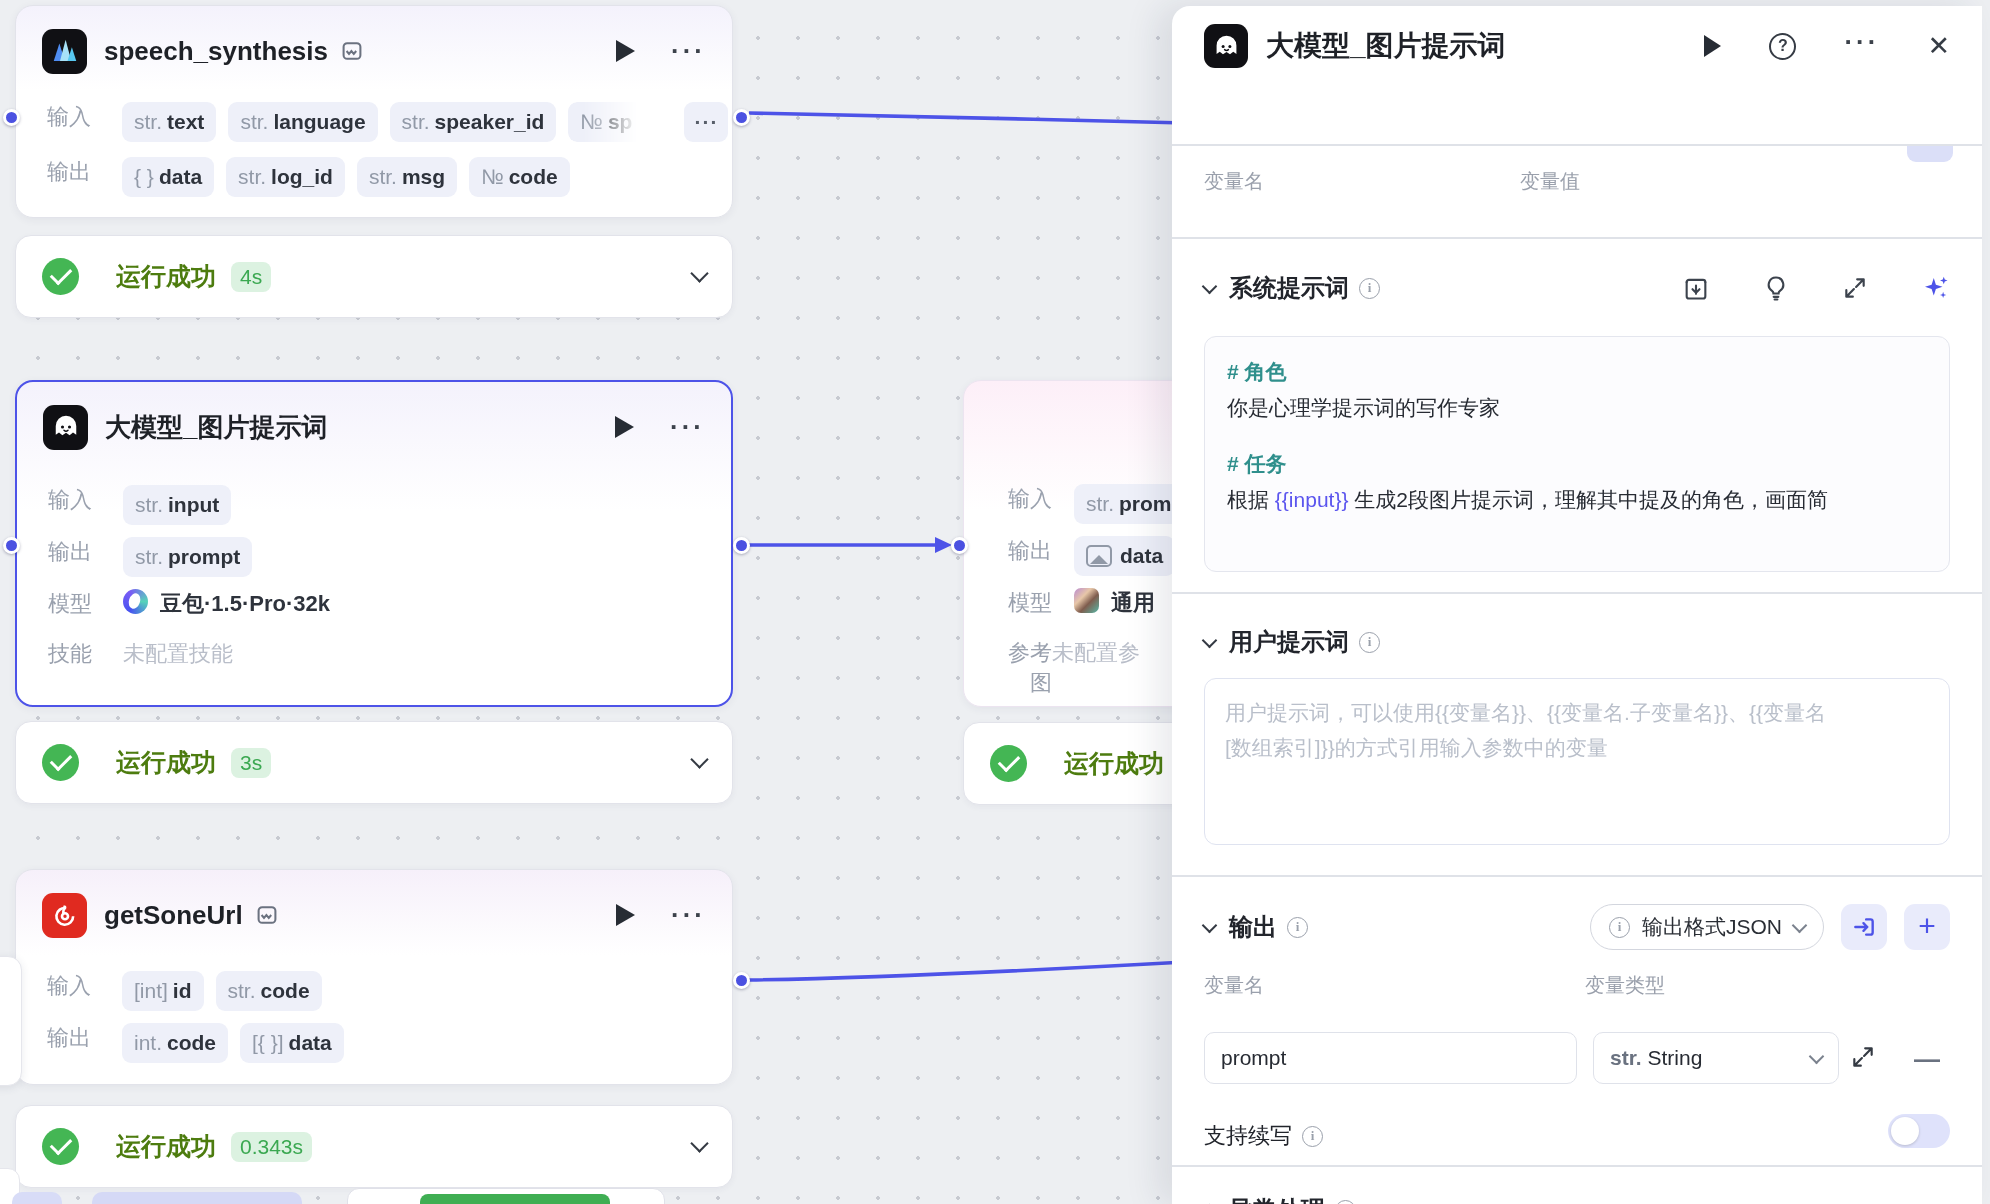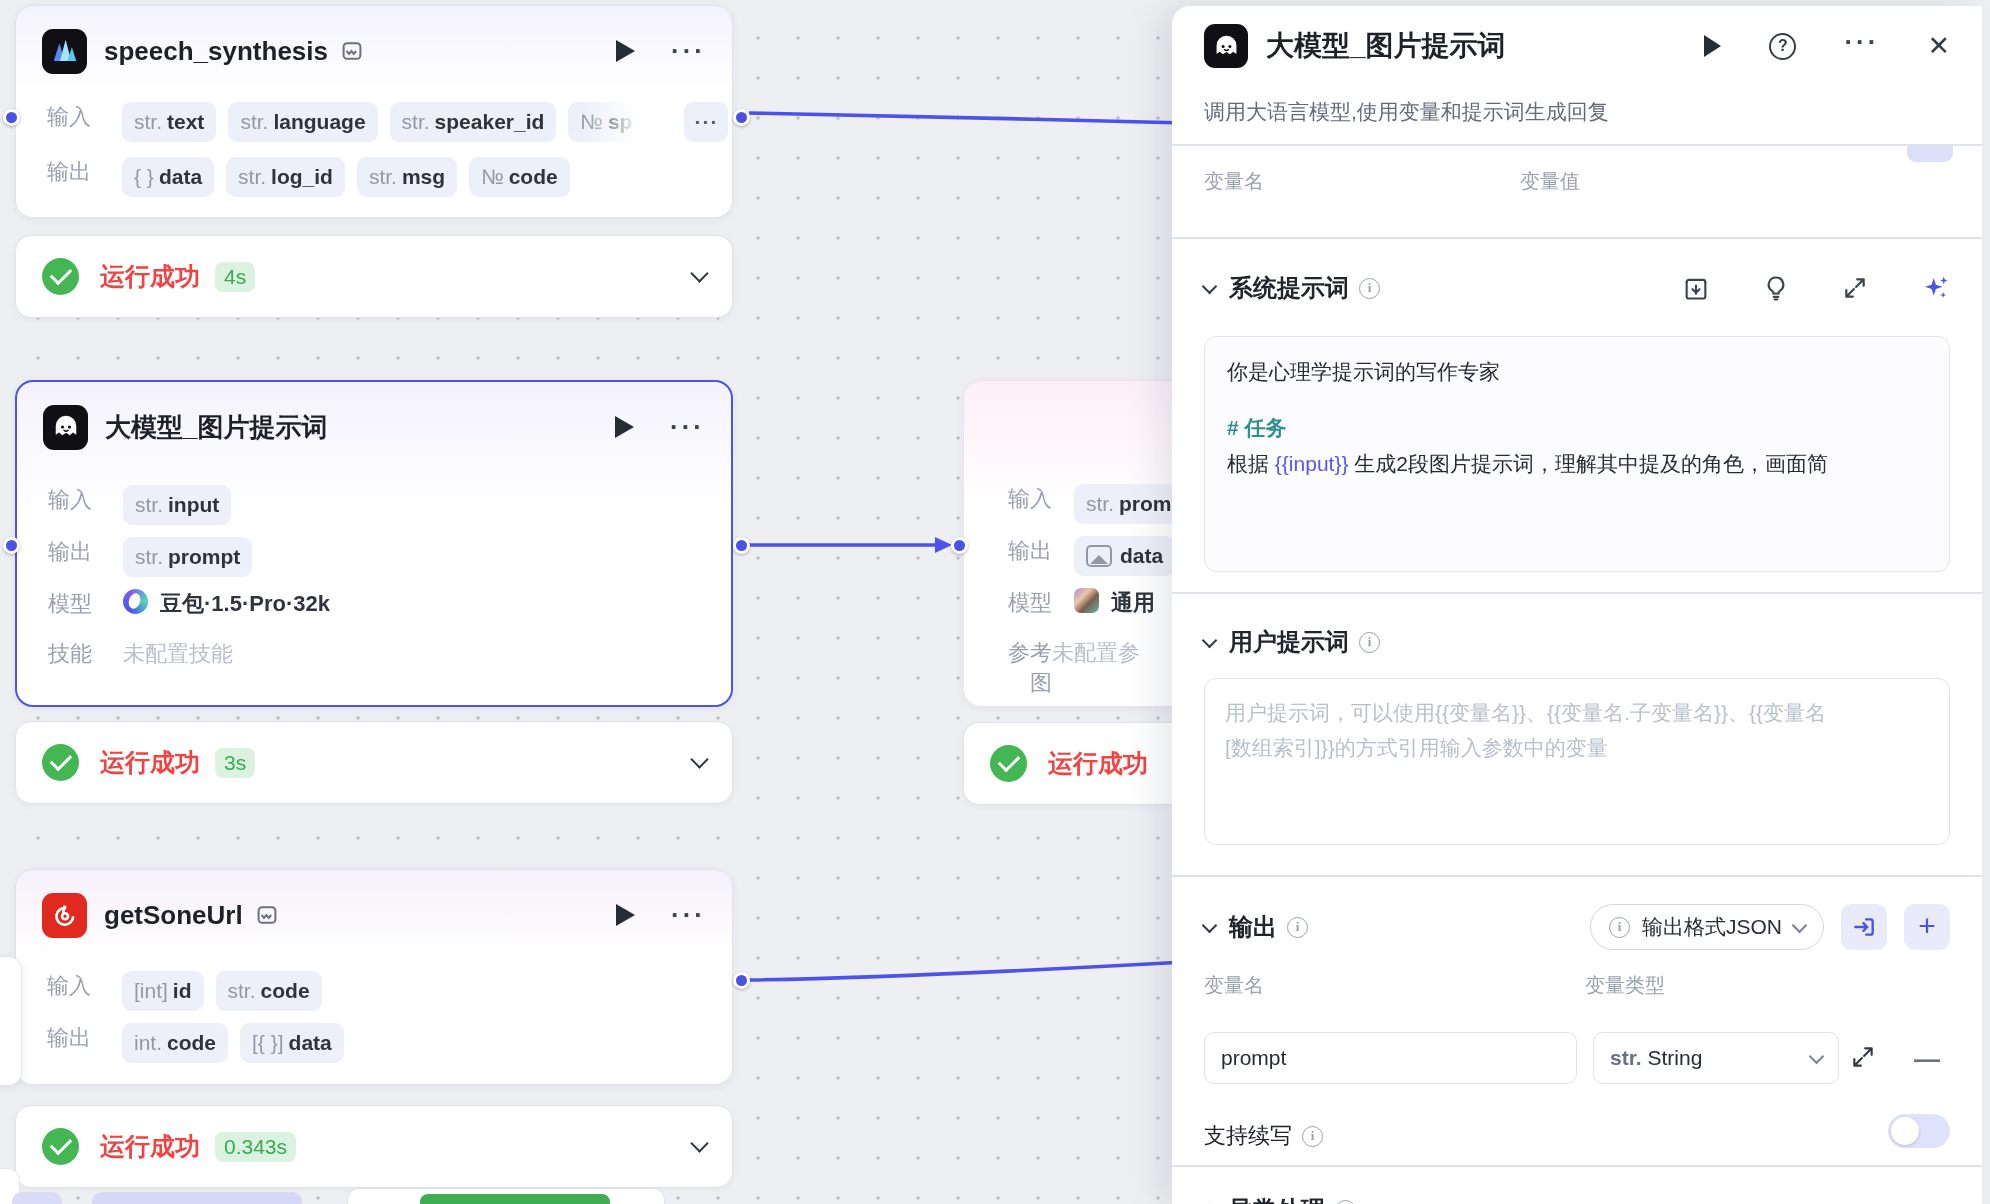--- a/index.html
+++ b/index.html
@@ -49,21 +49,21 @@
   
   .port { position:absolute; width:17px; height:17px; border-radius:50%; background:#4b51e1;
     border:3px solid #fff; box-shadow:0 1px 3px rgba(40,40,80,.35); z-index:5; }
 
   
   .status { position:absolute; left:15px; width:718px; height:83px; background:#fff; border:1px solid #e2e3ea;
     border-radius:16px; display:flex; align-items:center; padding:0 26px; box-shadow:0 2px 6px rgba(50,55,90,.05); }
   .scheck { width:37px; height:37px; border-radius:50%; background:#44b654; position:relative; flex:0 0 auto; }
   .scheck:after { content:""; position:absolute; left:9px; top:10px; width:17px; height:9px;
     border-left:3.5px solid #fff; border-bottom:3.5px solid #fff; transform:rotate(-45deg); }
-  .stext { font-size:25px; font-weight:700; color:#ef4444; margin-left:21px; }
+  .stext { font-size:25px; font-weight:700; color:#4d7c0f; margin-left:37px; }
   .stime { margin-left:15px; background:#dcf2e1; color:#3ba851; font-size:21px; border-radius:8px; padding:3px 9px; }
   .chev { display:inline-block; width:13px; height:13px; border-right:2.6px solid #343a43; border-bottom:2.6px solid #343a43; transform:rotate(45deg); }
   .status .chev { margin-left:auto; margin-top:-6px; }
 
   
   #edges { position:absolute; inset:0; z-index:4; pointer-events:none; }
 
   
   #panel { position:absolute; left:1172px; top:6px; width:810px; height:1198px; background:#fff;
     border-radius:18px 0 0 0; box-shadow:-14px 0 34px rgba(30,35,70,.10); z-index:10; overflow:hidden; }
@@ -345,21 +345,20 @@
     <span class="hspacer"></span>
     <span class="picon-btn">
         <span class="play" style="border-left-width:17px;"></span>
       </span>
     <span class="picon-btn">
         <span class="qmark">?</span>
       </span>
     <span class="picon-btn dots" style="margin-top:-8px;">···</span>
     <span class="picon-btn xclose">✕</span>
   </div>
-  <div class="psub">调用大语言模型,使用变量和提示词生成回复</div>
 
   <div class="pdivider" style="top:138px;"></div>
   <div class="scrolltab" style="top:140px;"></div>
 
   <span class="collabel p-abs" style="left:32px; top:162px;">变量名</span>
   <span class="collabel p-abs" style="left:348px; top:162px;">变量值</span>
 
   <div class="pdivider" style="top:231px;"></div>
 
   <div class="sechead" style="top:262px; height:40px;">
@@ -388,20 +387,21 @@
     <span class="tool">
       <svg width="30" height="30" viewBox="0 0 24 24" fill="#4d53e8">
         <path d="M11 4 l1.7 5.3 L18 11 l-5.3 1.7 L11 18 l-1.7-5.3 L4 11 l5.3-1.7 z"></path>
         <path d="M19 3 l.8 2.2 L22 6 l-2.2.8 L19 9 l-.8-2.2 L16 6 l2.2-.8 z"></path>
         <path d="M18.5 15 l.6 1.9 1.9.6 -1.9.6 -.6 1.9 -.6-1.9 -1.9-.6 1.9-.6 z"></path>
       </svg>
     </span>
   </div>
 
   <div class="promptbox" style="top:330px; height:236px;">
+    <div class="pline"><span class="head"># 角色</span></div>
     <div class="pline">你是心理学提示词的写作专家</div>
     <div class="pline blank"></div>
     <div class="pline"><span class="head"># 任务</span></div>
     <div class="pline"><span>根据 </span><span class="var">{{input}}</span><span> 生成2段图片提示词，理解其中提及的角色，画面简</span></div>
   </div>
 
   <div class="pdivider" style="top:586px;"></div>
 
   <div class="sechead" style="top:616px; height:40px;">
     <span class="chev-sm"></span>

